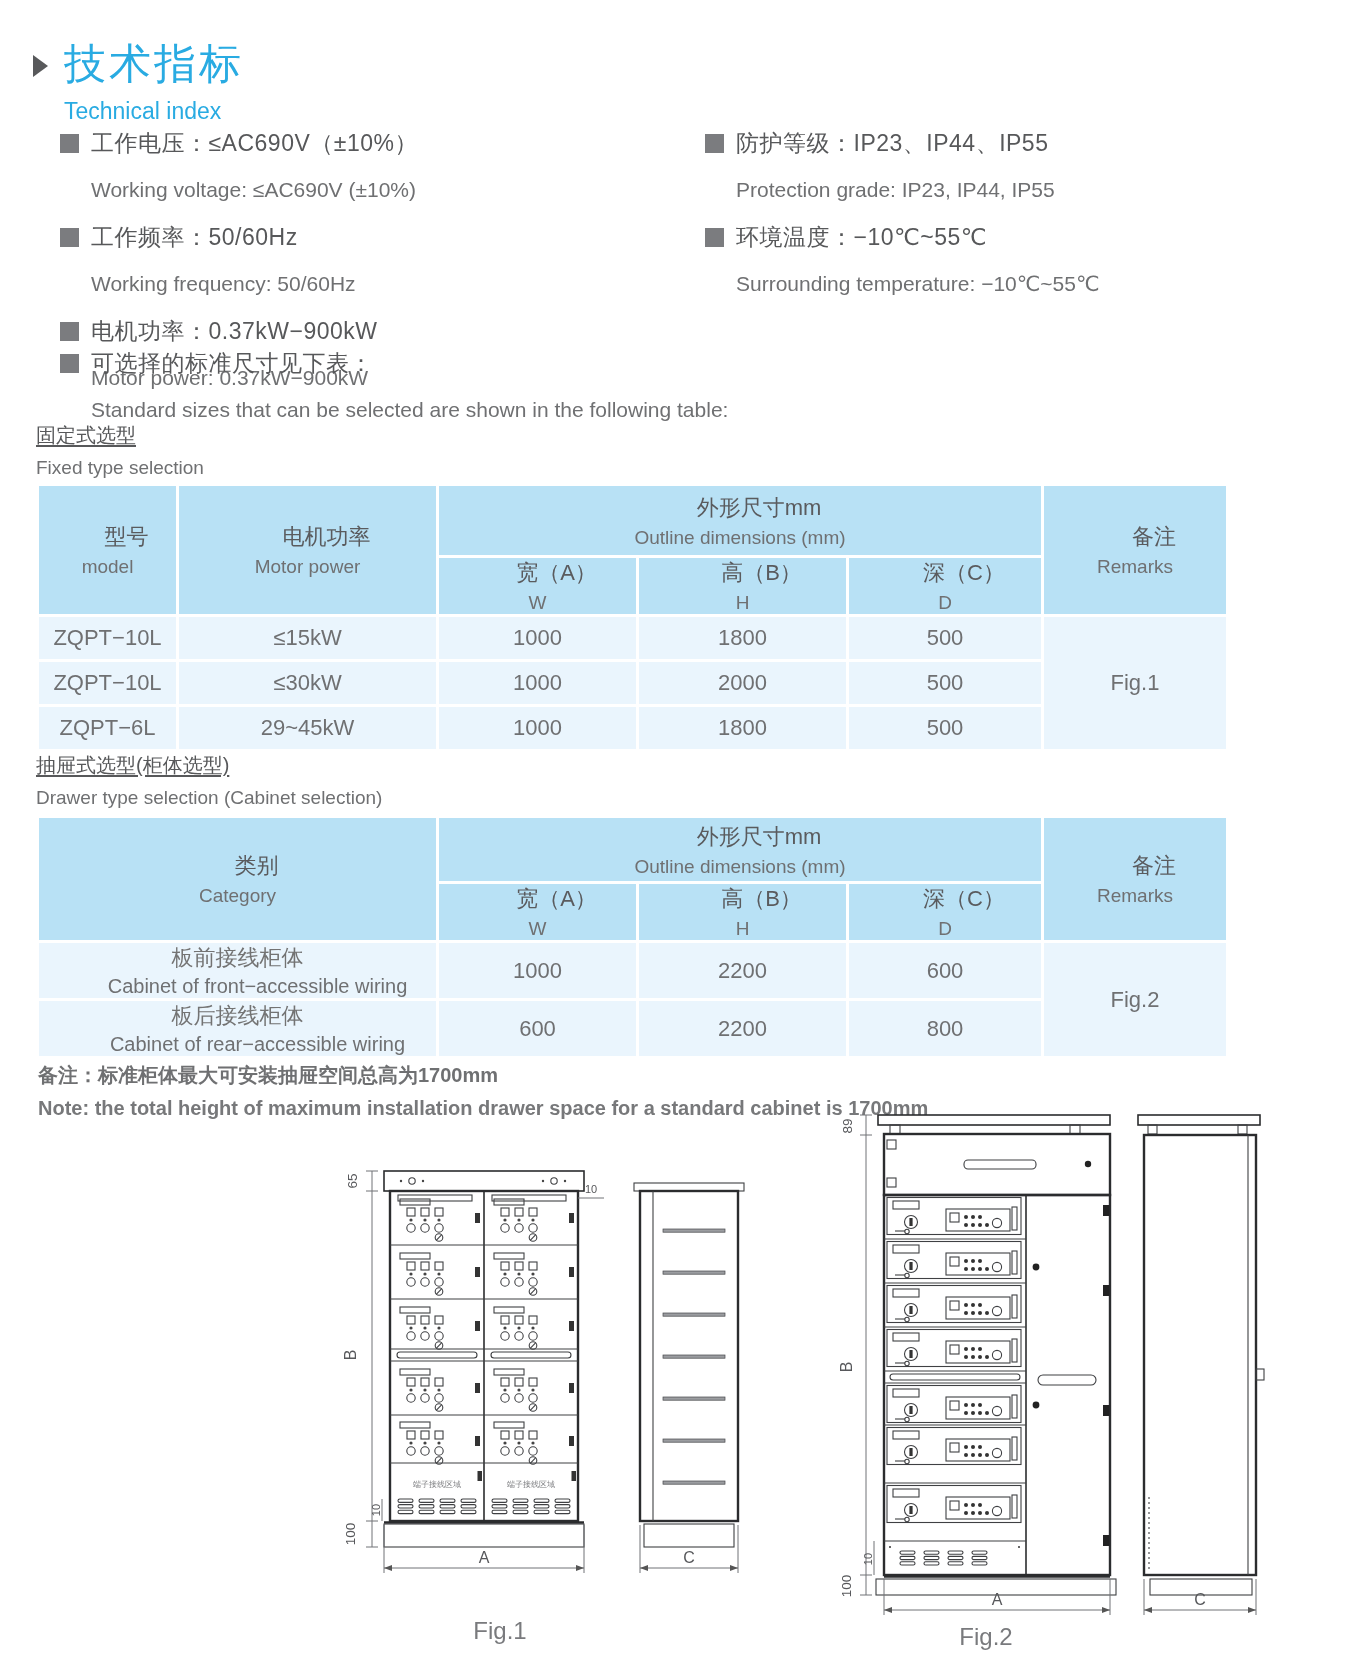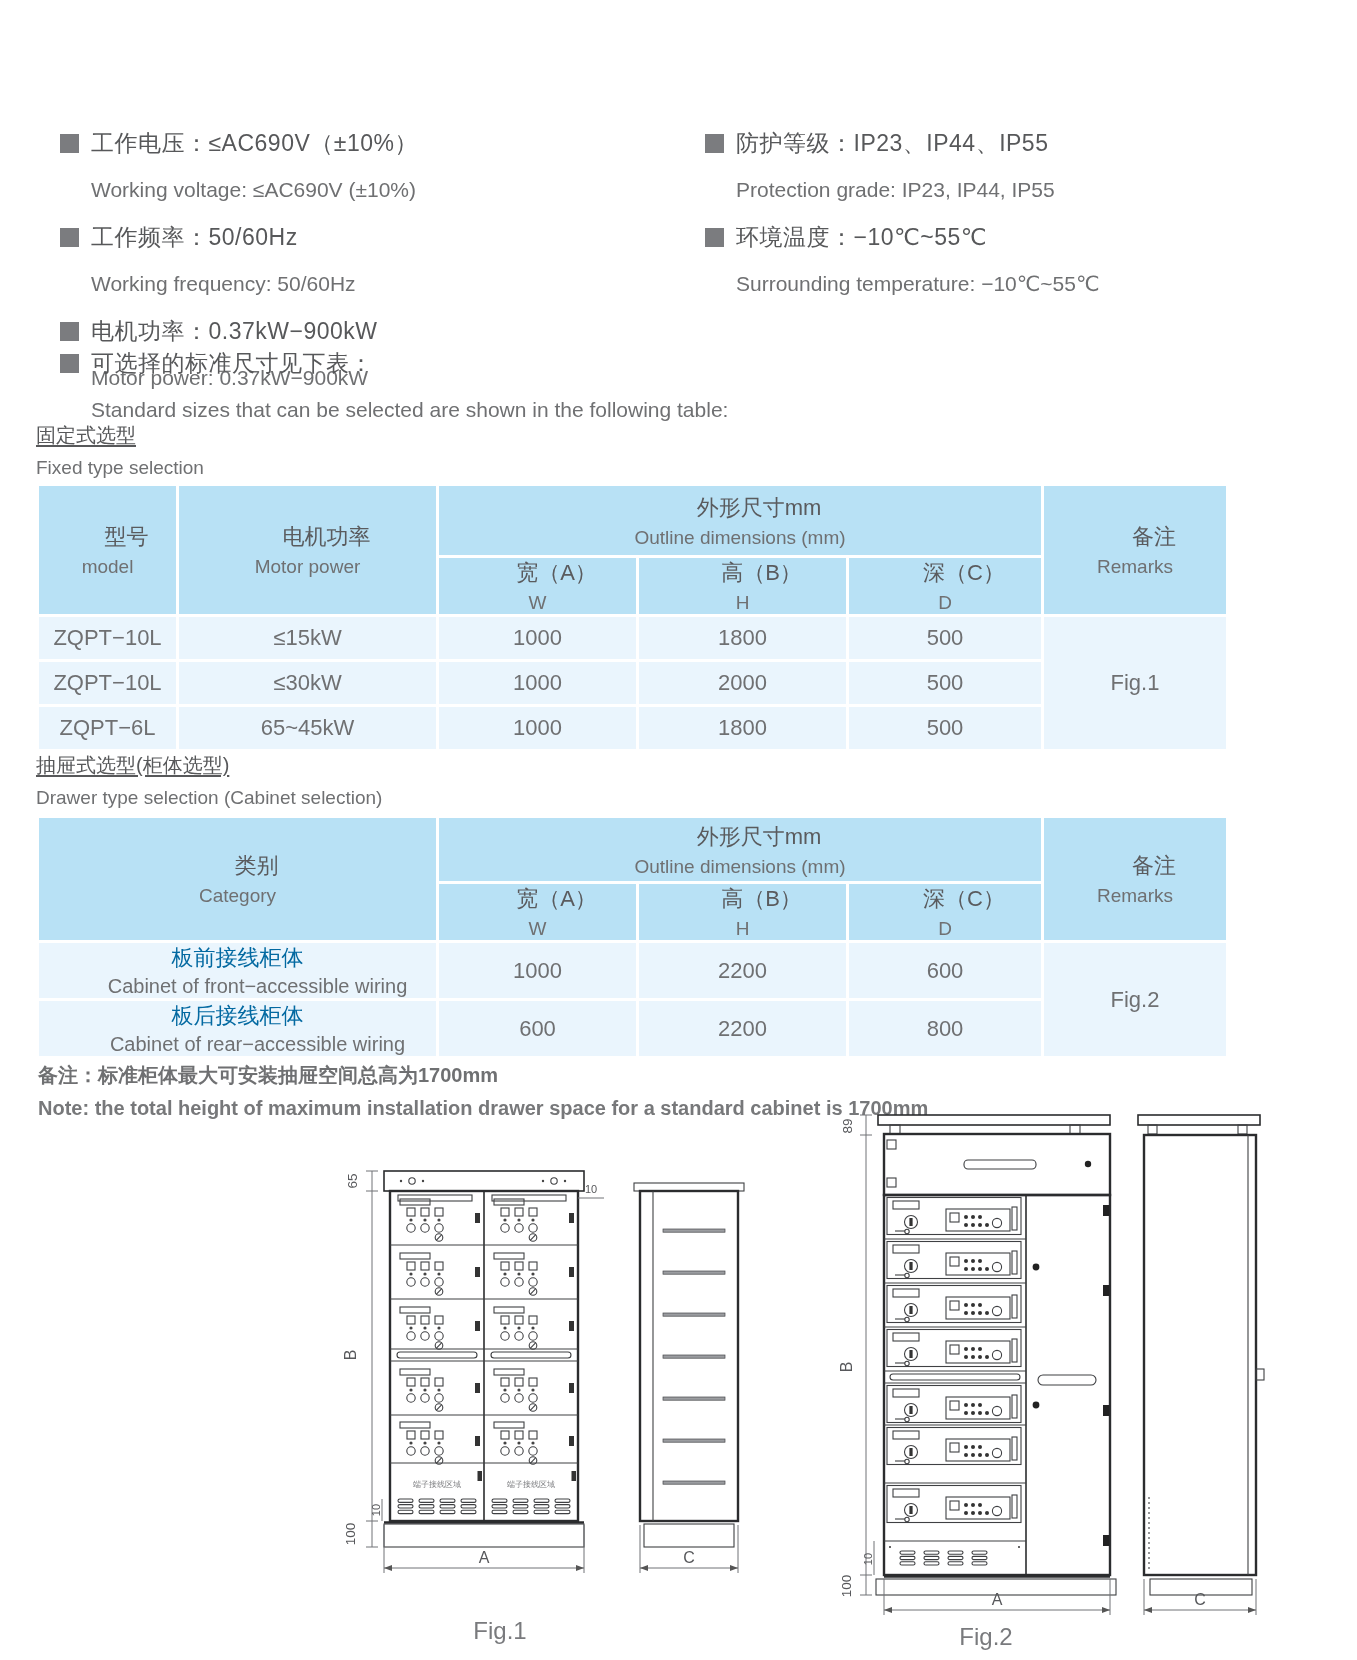--- a/index.html
+++ b/index.html
@@ -30,21 +30,21 @@
   .sec-en{font-size:19px;color:#6f7072;margin-top:8px;}
 
   
   .spec-table{position:absolute;left:36px;border-collapse:collapse;table-layout:fixed;width:1190px;}
   .t1{top:483px;} .t2{top:815px;}
   .spec-table th,.spec-table td{border:3px solid #ffffff;text-align:center;vertical-align:middle;padding:0;}
   .spec-table th{background:#b8e1f5;font-weight:normal;}
   .spec-table td{background:#eaf5fd;}
   .zh1{display:block;font-size:22px;color:#5a5b5e;padding-left:38px;}
   .en1{display:block;font-size:19px;color:#6f7072;margin-top:4px;}
-  .zh2{display:block;font-size:22px;color:#0369a1;}
+  .zh2{display:block;font-size:22px;color:#737373;}
   .en2{display:block;font-size:20px;color:#6f7072;margin-top:2px;padding-left:40px;}
   .spec-table td{font-size:22px;color:#6f7072;}
   .t1 .hr1{height:72px;} .t1 .hr2{height:50px;} .t1 .br{height:45px;}
   .t2 .hr1{height:66px;} .t2 .hr2{height:52px;} .t2 .br{height:58px;}
 
   
   .note{position:absolute;left:38px;top:1062px;font-weight:bold;}
   .note-zh{font-size:20px;color:#6f7072;}
   .note-en{font-size:20px;color:#77787a;margin-top:8px;}
 
@@ -63,20 +63,27 @@
   .fig-svg .dim{stroke:#707276;stroke-width:1;fill:none;}
   .fig-svg .dtx{fill:#57585b;stroke:none;font-size:16px;font-family:"Liberation Sans",sans-serif;}
   .fig-svg .md{font-size:13.5px;} .fig-svg .sm{font-size:11px;}
   .fig-svg .tiny-zh{fill:#7a7b7e;stroke:none;font-size:8px;font-family:"Liberation Sans",sans-serif;}
 </style>
 </head>
 <body>
 
 <div class="page">
 
+  <div class="doc-header">
+    <div class="title-row">
+      <div class="arrow"></div>
+      <div class="title-zh">技术指标</div>
+    </div>
+    <div class="title-en">Technical index</div>
+  </div>
 
   <div class="spec-col spec-left">
     <div class="spec-item">
       <div class="spec-zh">
           <span class="bullet"></span>
           <span>工作电压：≤AC690V（±10%）</span>
         </div>
       <div class="spec-en">Working voltage: ≤AC690V (±10%)</div>
     </div>
     <div class="spec-item">
@@ -177,21 +184,21 @@
     </tr>
     <tr class="br">
       <td>ZQPT−10L</td>
       <td>≤30kW</td>
       <td>1000</td>
       <td>2000</td>
       <td>500</td>
     </tr>
     <tr class="br">
       <td>ZQPT−6L</td>
-      <td>65~45kW</td>
+      <td>29~45kW</td>
       <td>1000</td>
       <td>1800</td>
       <td>500</td>
     </tr>
     </tbody>
   </table>
 
   <div class="section-label sec2">
     <div class="sec-zh">抽屉式选型(柜体选型)</div>
     <div class="sec-en">Drawer type selection (Cabinet selection)</div>

